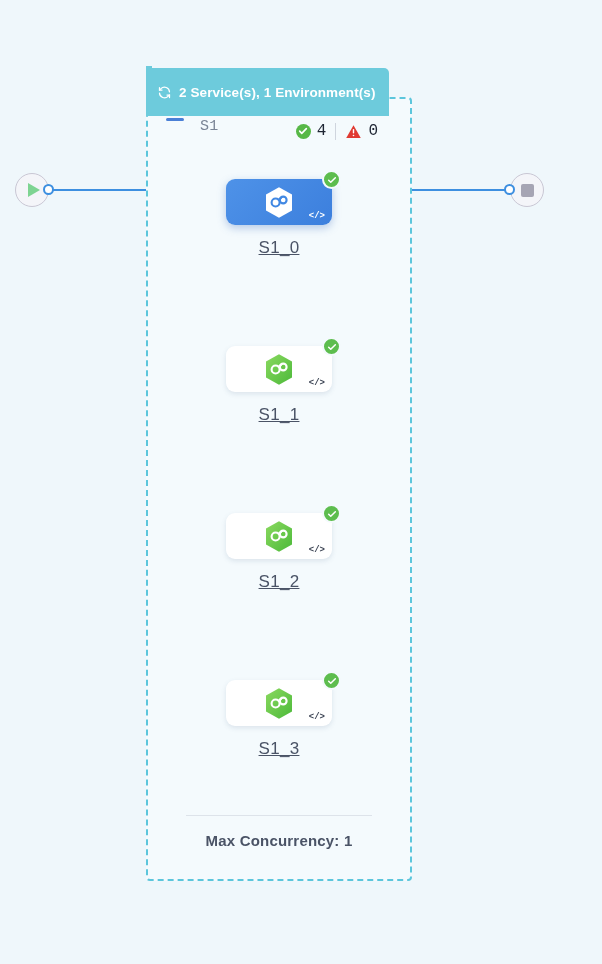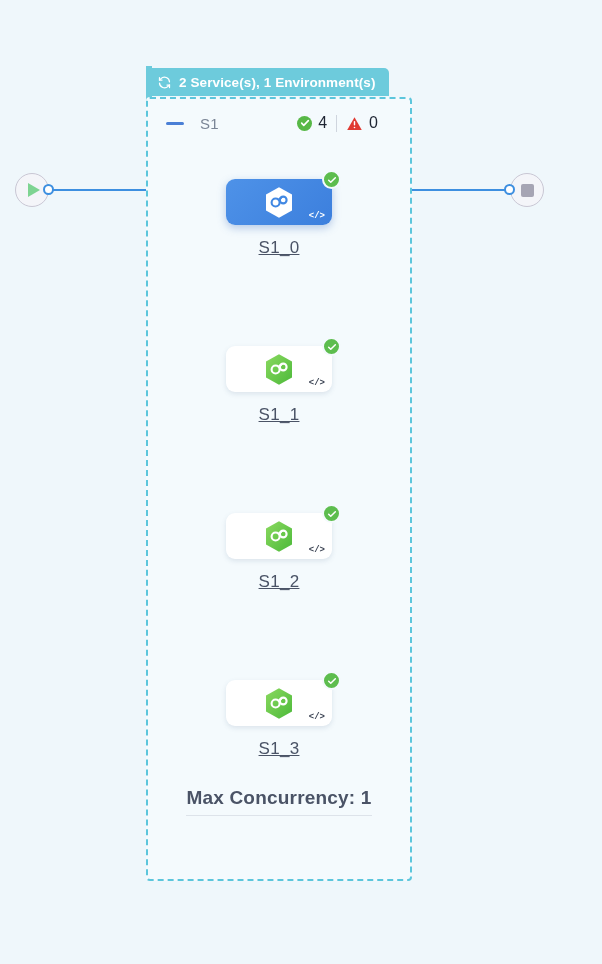--- a/index.html
+++ b/index.html
@@ -93,21 +93,21 @@
     top: 66px;
     width: 6px;
     height: 150px;
     background: #6dcbdc;
   }
 
   #group-header-badge {
     position: absolute;
     left: 146px;
     top: 68px;
-    height: 28px;
+    height: 48px;
     background: #6dcbdc;
     border-radius: 5px 5px 0 0;
     display: flex;
     align-items: center;
     gap: 7px;
     padding: 0 13px 0 11px;
     box-sizing: border-box;
     color: #ffffff;
     font-size: 13.5px;
     font-weight: bold;
@@ -117,25 +117,25 @@
   #group-header-badge .refresh-icon {
     display: flex;
     align-items: center;
     flex: none;
   }
 
   
   #service-header {
     position: absolute;
     left: 166px;
-    top: 110px;
+    top: 118px;
     width: 226px;
     height: 26px;
     display: flex;
-    align-items: center;
+    font-family: Liberation Mono, monospace;
   }
   #collapse-toggle {
     width: 18px;
     height: 3px;
     background: #4a7fd6;
     border-radius: 2px;
     margin-right: 16px;
     cursor: pointer;
     flex: none;
   }
@@ -255,24 +255,24 @@
     position: absolute;
     left: 186px;
     top: 815px;
     width: 186px;
     height: 1px;
     background: #dde3ea;
   }
   #concurrency-label {
     position: absolute;
     left: 146px;
-    top: 787px;
+    top: 832px;
     width: 266px;
     text-align: center;
-    font-size: 19px;
+    font-size: 15px;
     font-weight: bold;
     color: #4a5366;
     letter-spacing: .2px;
   }
 </style>
 </head>
 <body>
 
 <div id="canvas">
 

